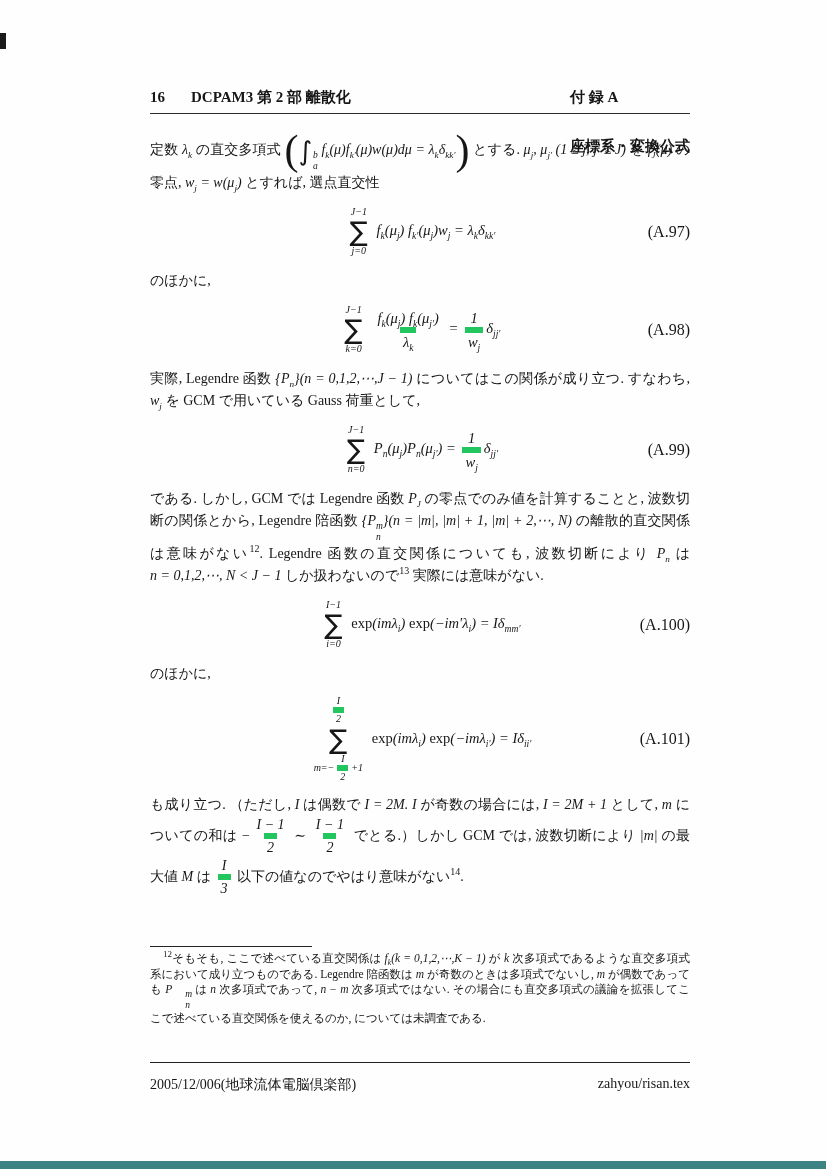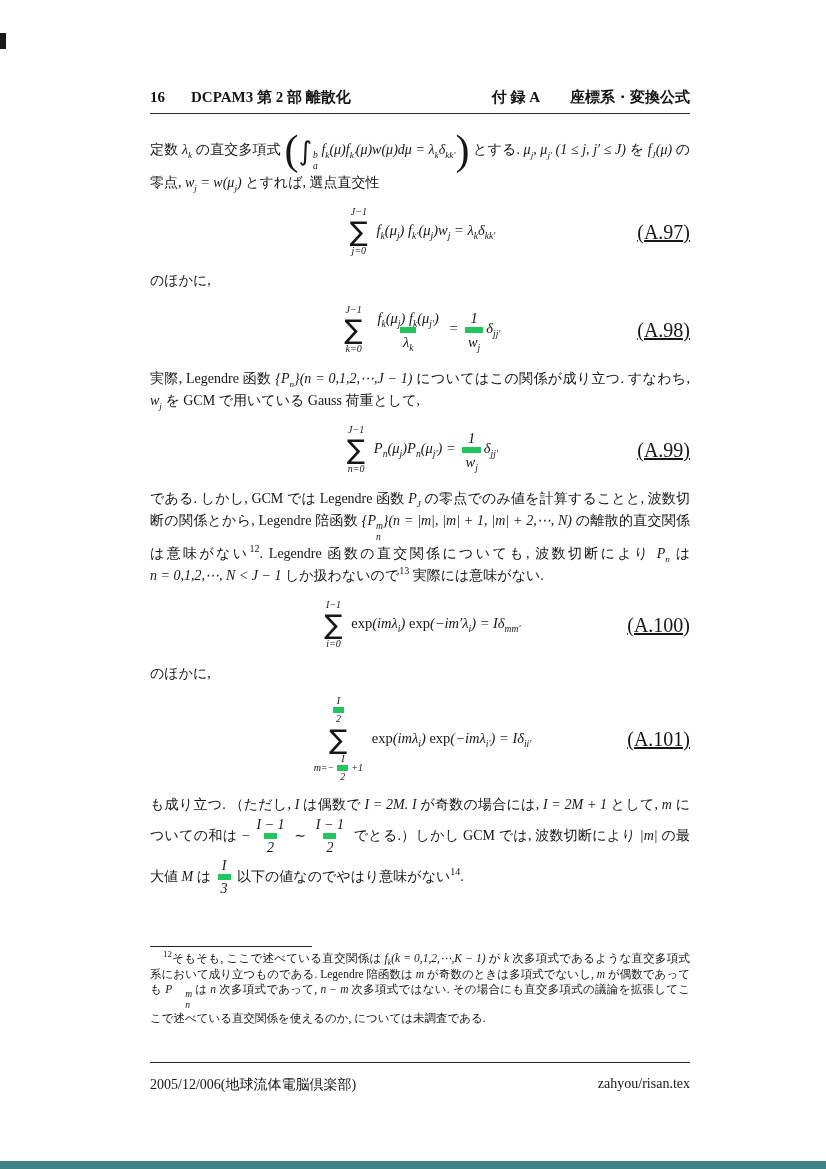--- a/index.html
+++ b/index.html
@@ -4,35 +4,35 @@
 <style>
   html,body{margin:0;padding:0;background:#9a9a9a;}
   .page{position:relative;width:826px;height:1169px;margin:0 auto;background:#fefefe;
         overflow:hidden;color:#161616;
         font-family:"Liberation Serif","DejaVu Serif",serif;}
   .edgemark{position:absolute;left:0;top:33px;width:6px;height:16px;background:#1a1a1a;}
   
   .pagehead{position:absolute;left:150px;right:136px;top:88px;display:flex;
             justify-content:space-between;align-items:baseline;font-weight:bold;font-size:15px;}
   .head-left{display:flex;gap:26px;align-items:baseline;}
-  .head-right{display:flex;gap:30px;align-items:baseline;}
+  .head-right{display:flex;gap:30px;align-items:baseline;flex-direction:column;}
   .headrule{position:absolute;left:150px;right:136px;top:113px;border-top:1.5px solid #2b2b2b;}
   
   .content{position:absolute;left:150px;right:136px;top:132px;font-size:14px;line-height:22px;text-align:justify;}
   p.para{margin:0 0 4px 0;} .mt14{margin-top:14px;}
   .jp{font-style:normal;}
   .math{font-style:italic;white-space:nowrap;}
   .math .rm{font-style:normal;}
   sub,sup{font-size:66%;line-height:0;}
   .fnref{font-size:10px;font-style:normal;line-height:0;}
   
   .eqrow{position:relative;display:flex;align-items:center;justify-content:center;
          margin:10px 0;min-height:56px;}
   .eqmath{font-size:14.5px;}
-  .eqno{position:absolute;right:0;top:50%;transform:translateY(-50%);font-size:20px;text-decoration:underline;}
+  .eqno{position:absolute;right:0;top:50%;transform:translateY(-50%);font-size:16px;}
   
   .bigop{display:inline-flex;flex-direction:column;align-items:center;vertical-align:middle;margin:0 5px;}
   .sigma{font-size:27px;line-height:1;font-style:normal;font-family:"DejaVu Sans",sans-serif;}
   .lim{font-size:10px;line-height:1.2;font-style:italic;text-align:center;}
   .frac{display:inline-flex;flex-direction:column;align-items:center;vertical-align:middle;
         margin:0 3px;line-height:1.25;}
   .fnum,.fden{padding:0 3px;text-align:center;font-style:italic;}
   .fden{border-top:6px solid #22c55e;}
   .stack{display:inline-flex;flex-direction:column;align-items:flex-start;font-size:9.5px;
          line-height:1.15;vertical-align:-4px;font-style:italic;}

